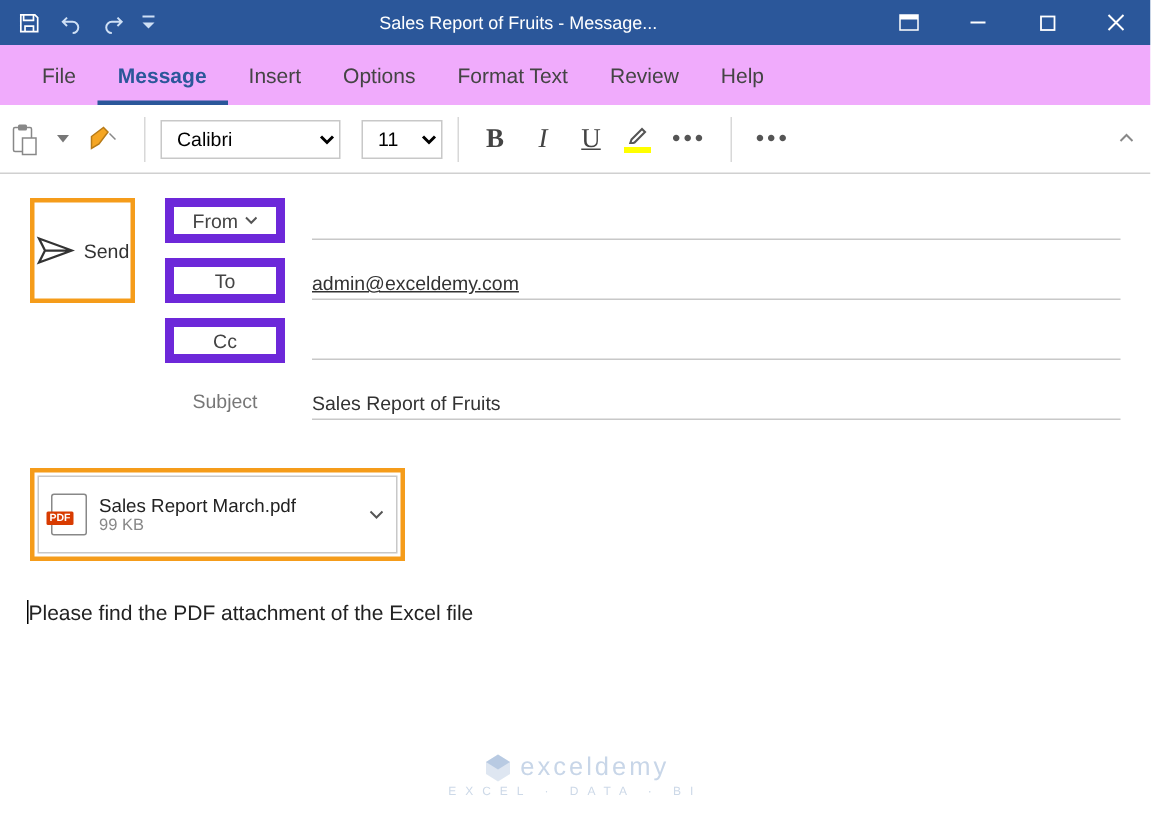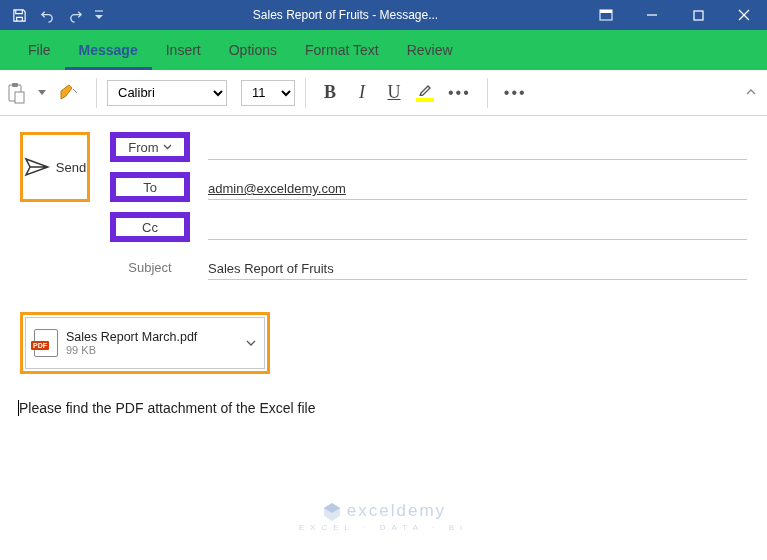--- a/index.html
+++ b/index.html
@@ -5,21 +5,21 @@
   * { box-sizing: border-box; margin: 0; padding: 0; font-family: "Segoe UI", sans-serif; }
   body { width: 767px; height: 560px; background: #fff; overflow: hidden; position: relative; }
 
   .titlebar { height: 30px; background: #2b579a; color: #fff; display: flex; align-items: center; font-size: 12px; gap: 28px; }
   .titlebar .qat { display: flex; align-items: center; gap: 2px; padding-left: 6px; }
   .titlebar .qat .qbtn { width: 26px; height: 26px; display:flex; align-items:center; justify-content:center; color:#cfe0f5; }
   .titlebar .title { flex:1; text-align:center; color:#fff; font-size:12px; }
   .titlebar .wincontrols { display:flex; }
   .titlebar .wincontrols .wbtn { width: 46px; height:30px; display:flex; align-items:center; justify-content:center; color:#fff; }
 
-  .menubar { height: 40px; background:#22c55e; display:flex; align-items:center; gap: 0; padding-left: 14px; border-bottom: 0; }
+  .menubar { height: 40px; background:#f0abfc; display:flex; align-items:center; gap: 0; padding-left: 14px; border-bottom: 0; }
   .menubar .mitem { padding: 0 14px; font-size: 14px; color:#444; height: 40px; display:flex; align-items:center; }
   .menubar .mitem.active { color:#2b579a; font-weight:600; border-bottom: 3px solid #2b579a; padding-top:3px; }
 
   .ribbon { height: 46px; background:#fff; border-bottom:1px solid #d0d0d0; display:flex; align-items:center; gap:4px; }
   .ribbon .rbtn { height:32px; display:flex; align-items:center; justify-content:center; padding:0 6px; color:#555; }
   .ribbon .sep { width:1px; height:30px; background:#d8d8d8; margin: 0 6px; }
   .ribbon select.font { height:26px; border:1px solid #c8c8c8; font-size:13px; padding:0 6px; width:120px; background:#fff; }
   .ribbon select.size { height:26px; border:1px solid #c8c8c8; font-size:13px; padding:0 6px; width:54px; background:#fff; margin-left:10px; }
   .ribbon .fmt { font-family: "Times New Roman", serif; font-size:18px; width:28px; text-align:center; color:#444; }
   .ribbon .highlight { width:26px; height:22px; display:flex; flex-direction:column; align-items:center; justify-content:center; }
@@ -111,20 +111,21 @@
   </div>
 </div>
 
 <div class="menubar">
   <div class="mitem">File</div>
   <div class="mitem active">Message</div>
   <div class="mitem">Insert</div>
   <div class="mitem">Options</div>
   <div class="mitem">Format Text</div>
   <div class="mitem">Review</div>
+  <div class="mitem">Help</div>
 </div>
 
 <div class="ribbon">
   <div class="rbtn">
     <svg width="20" height="22" viewBox="0 0 20 22">
         <rect x="3" y="3" width="12" height="16" rx="1" fill="none" stroke="#888"></rect>
         <rect x="6" y="1" width="6" height="4" rx="1" fill="#888"></rect>
         <rect x="9" y="10" width="9" height="11" fill="#fff" stroke="#888"></rect>
       </svg>
   </div>

